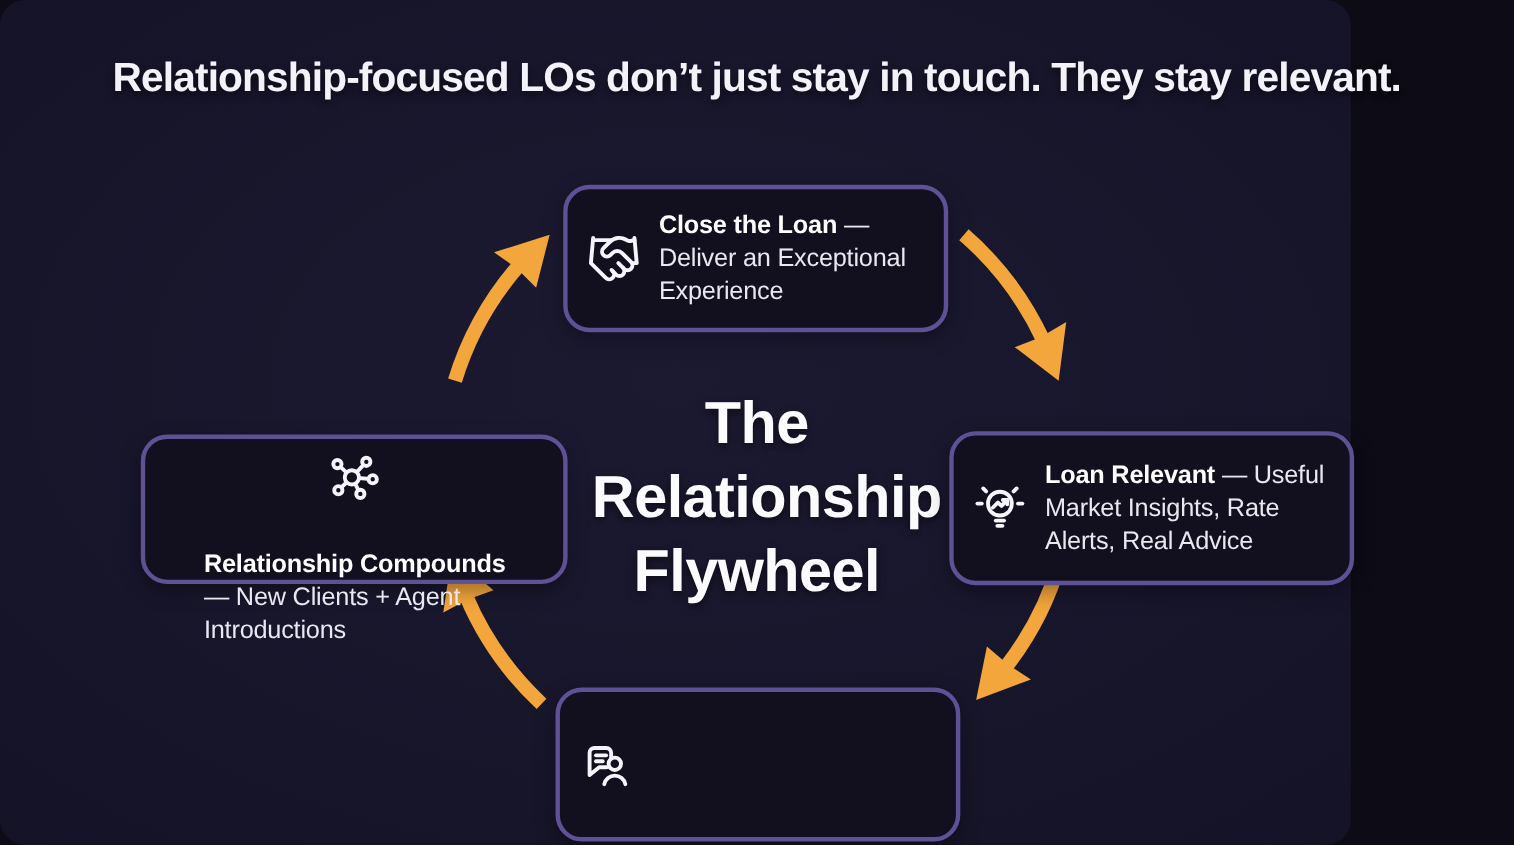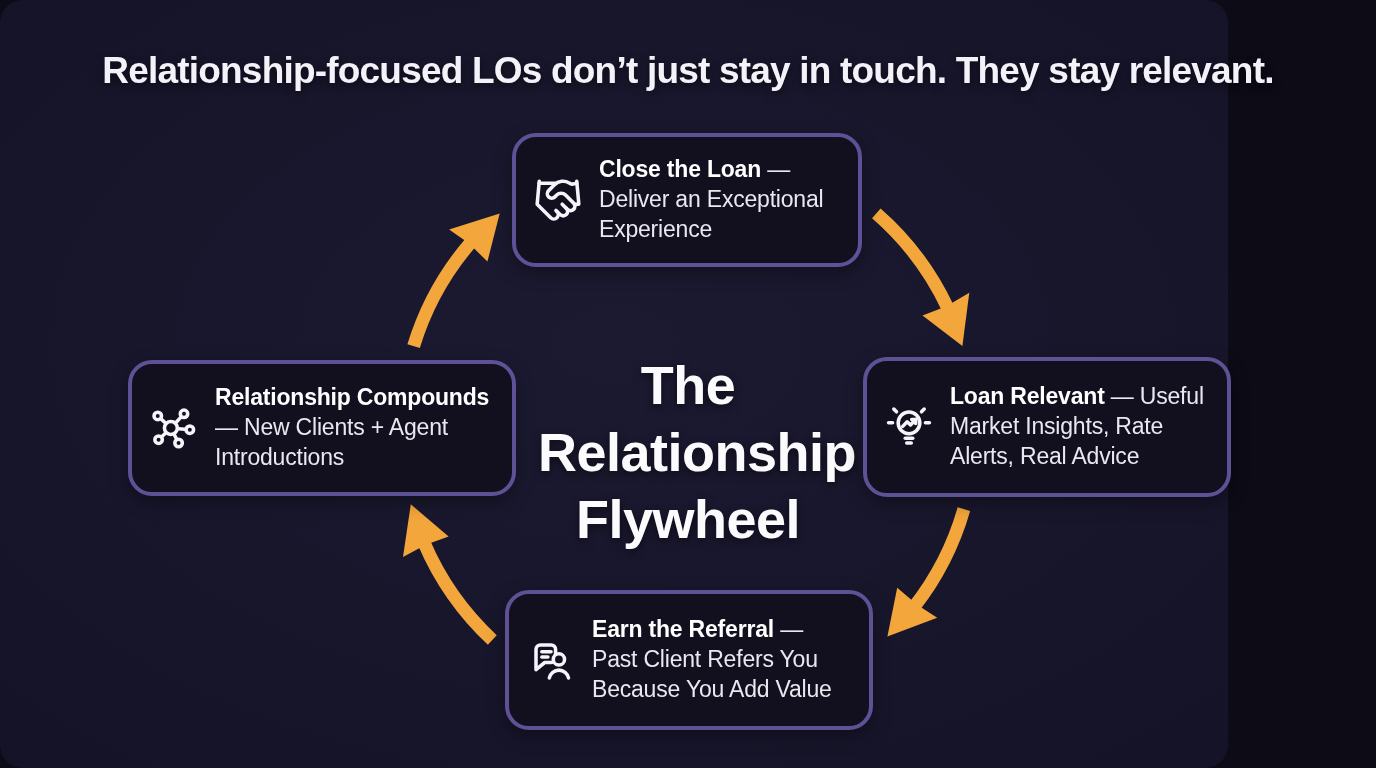--- a/index.html
+++ b/index.html
@@ -32,25 +32,26 @@
   .arrow-head { fill: #f3a63b; }
 
   .node {
     position: absolute; box-sizing: border-box;
     display: flex; align-items: center; gap: 16px;
     padding: 10px 16px 10px 17px;
     background: #12101f;
     border: 4px solid #5e5196;
     border-radius: 24px;
     box-shadow: 0 6px 18px rgba(0,0,0,.35);
+    margin-top: 35px;
   }
   .node-top    { left: 512px; top: 133px; width: 350px; height: 134px; }
   .node-right  { left: 863px; top: 357px; width: 368px; height: 140px; }
   .node-bottom { left: 505px; top: 590px; width: 368px; height: 140px; }
-  .node-left   { left: 128px; top: 360px; width: 388px; height: 136px; }
+  .node-left   { left: 128px; top: 360px; width: 388px; height: 136px; flex-direction: column; }
 
   .node-icon { flex: 0 0 auto; width: 50px; height: 50px; }
   .node-icon svg { width: 50px; height: 50px; display: block; }
   .icon-stroke { fill: none; stroke: #f5f4fa; stroke-width: 1.7; stroke-linecap: round; stroke-linejoin: round; }
   .icon-masked { fill: #12101f; stroke: #f5f4fa; stroke-width: 1.7; }
 
   .node-text {
     font-size: 23px; line-height: 1.3; color: #e9e8f0; letter-spacing: -0.2px;
   }
   .node-text strong { color: #ffffff; font-weight: 700; }
@@ -133,23 +134,20 @@
       <svg viewBox="0 0 24 24">
         <g class="icon-stroke">
           <path d="M4.8 16.6V6.9a2.1 2.1 0 0 1 2.1-2.1h5.2a2.1 2.1 0 0 1 2.1 2.1v4.2a2.1 2.1 0 0 1-2.1 2.1H9z"></path>
           <path d="M7.6 8h4.4"></path>
           <path d="M7.6 10.6h2.9"></path>
         </g>
         <circle class="icon-masked" cx="15.8" cy="11.7" r="2.7"></circle>
         <path class="icon-stroke" d="M11.2 20.6a4.7 4.7 0 0 1 9.2 0"></path>
       </svg>
     </span>
-    <p class="node-text"><strong>Earn the Referral</strong> <span class="node-desc">—
-Past Client Refers You
-Because You Add Value</span></p>
   </div>
 
   <div class="node node-left">
     <span class="node-icon">
       <svg viewBox="0 0 24 24">
         <g class="icon-stroke">
           <path d="M10.5 12 4.2 6.2"></path>
           <path d="M10.5 12 16.8 5.2"></path>
           <path d="M10.5 12l9.1.8"></path>
           <path d="M10.5 12l3.7 7.2"></path>

